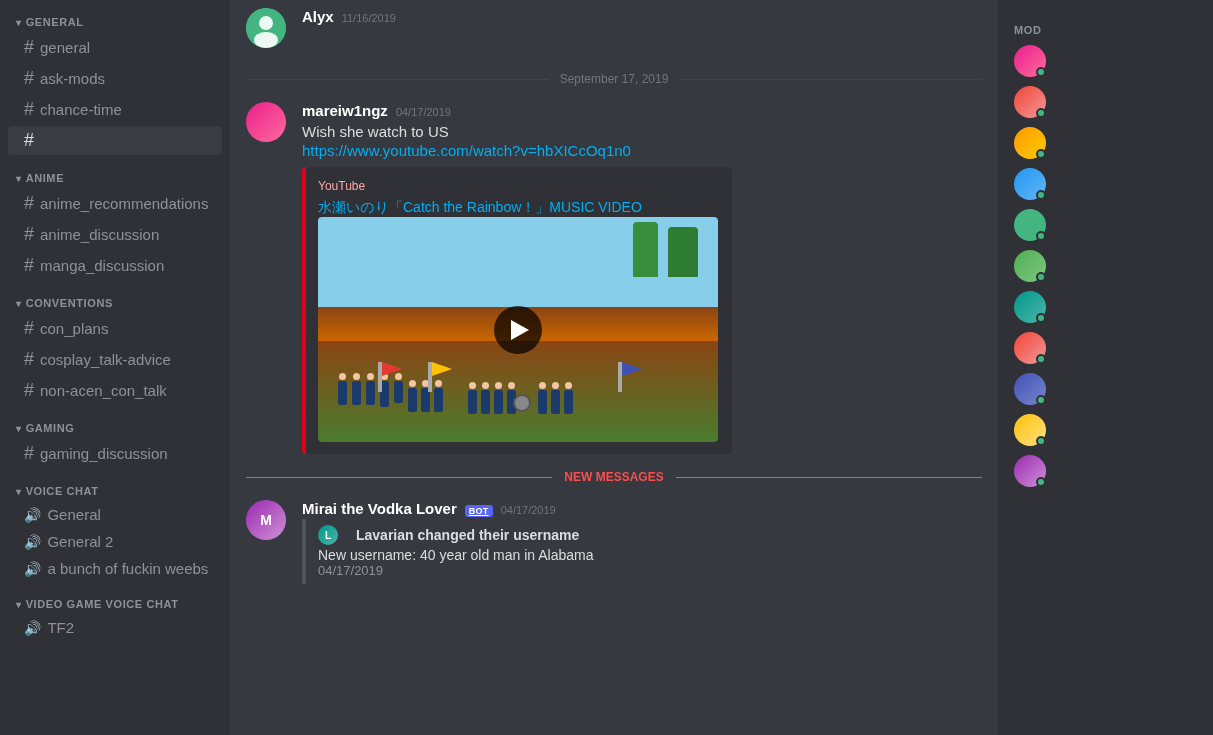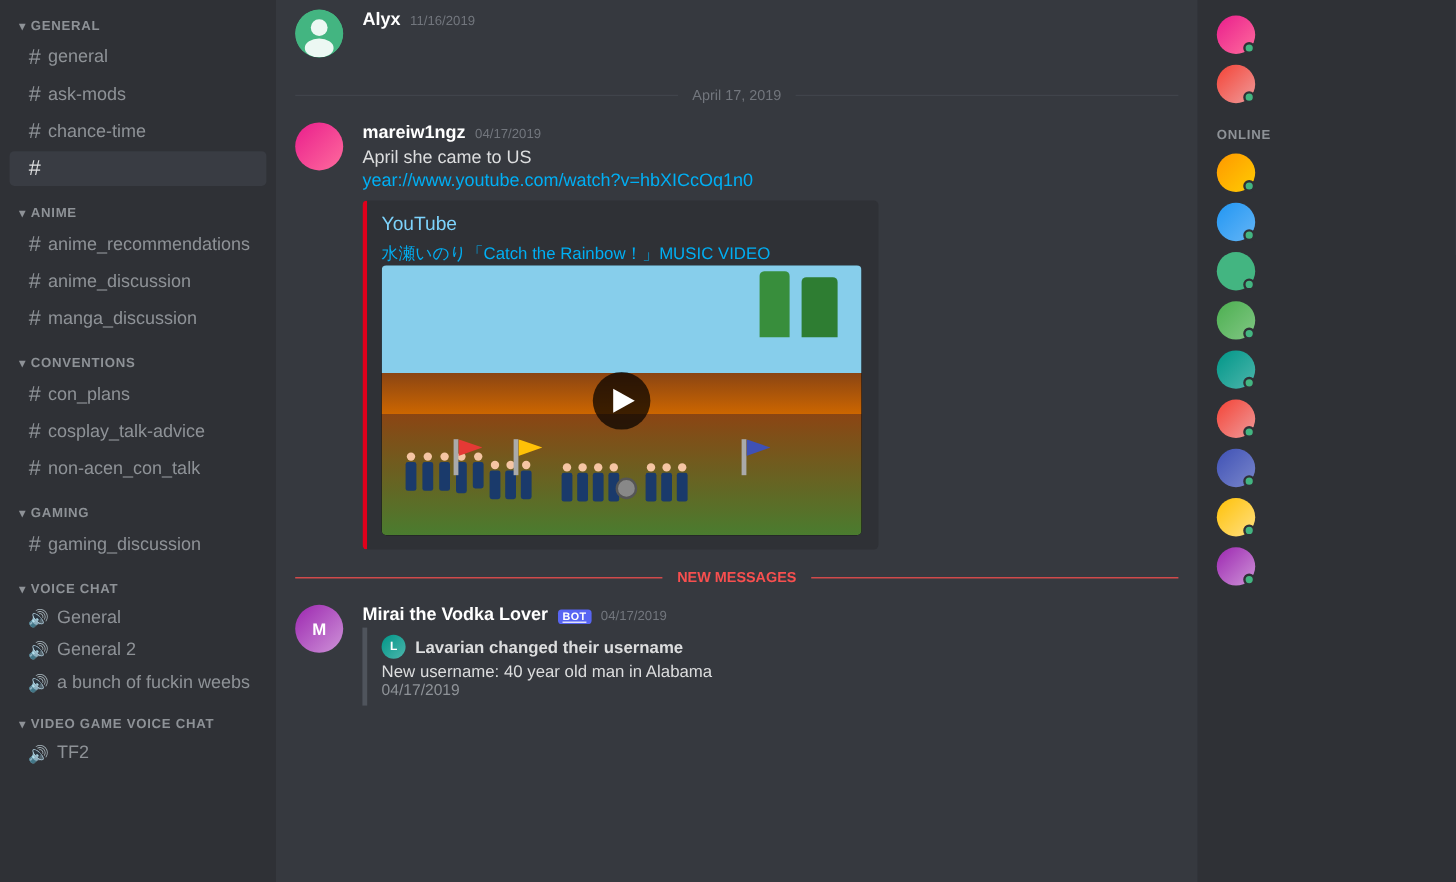--- a/index.html
+++ b/index.html
@@ -215,22 +215,22 @@
     
     .embed-container {
       margin-top: 8px;
       border-left: 4px solid #e0001b;
       background: #2f3136;
       border-radius: 4px;
       padding: 12px;
       max-width: 430px;
     }
     .embed-provider {
-      font-size: 16px;
-      color: #7dd3fc;
+      font-size: 12px;
+      color: #fca5a5;
       margin-bottom: 6px;
     }
     .embed-title {
       color: #fff;
       font-size: 15px;
       font-weight: 600;
       margin-bottom: 4px;
     }
     .embed-description {
       color: #00aff4;
@@ -296,20 +296,21 @@
       display: flex;
       align-items: center;
       justify-content: center;
       font-size: 10px;
       color: #fff;
     }
     .quote-username {
       font-weight: 700;
       font-size: 14px;
       color: #dcddde;
+      margin-left: 10px;
     }
     .quote-text {
       font-size: 14px;
       color: #dcddde;
     }
     .quote-subtext {
       font-size: 13px;
       color: #8e9297;
     }
 
@@ -480,33 +481,33 @@
       </div>
       <div class="message-content-wrap">
         <div class="message-header">
           <span class="username">Alyx</span>
           <span class="timestamp">11/16/2019</span>
         </div>
       </div>
     </div>
 
     <div class="date-divider">
-      <span>April 17, 2019</span>
+      <span>September 17, 2019</span>
     </div>
 
     <div class="message-group">
       <div class="avatar-img-placeholder av-pink" style="border-radius:50%; width:40px; height:40px; flex-shrink:0;">
       </div>
       <div class="message-content-wrap">
         <div class="message-header">
           <span class="username">mareiw1ngz</span>
           <span class="timestamp">04/17/2019</span>
         </div>
-        <div class="message-text">April she came to US</div>
-        <a class="message-link" href="#">year://www.youtube.com/watch?v=hbXICcOq1n0</a>
+        <div class="message-text">Wish she watch to US</div>
+        <a class="message-link" href="#">https://www.youtube.com/watch?v=hbXICcOq1n0</a>
 
         
         <div class="embed-container">
           <div class="embed-provider">YouTube</div>
           <a class="embed-description message-link" href="#">水瀬いのり「Catch the Rainbow！」MUSIC VIDEO</a>
           <div class="video-thumbnail">
 
             <div class="band-scene">
 
               <div style="position:absolute; bottom:35px; left:20px; display:flex; gap:5px;">
@@ -612,32 +613,32 @@
           <div class="quote-subtext">04/17/2019</div>
         </div>
       </div>
     </div>
 
 
   </div>
 </main>
 
 <aside class="right-panel">
+  <div class="panel-section-header">MOD</div>
   <div class="member-item">
     <div class="member-avatar av-pink" style="border-radius:50%;width:32px;height:32px;flex-shrink:0;position:relative;">
       <div class="status-dot online"></div>
     </div>
   </div>
   <div class="member-item">
     <div class="member-avatar av-red" style="border-radius:50%;width:32px;height:32px;flex-shrink:0;position:relative;">
       <div class="status-dot online"></div>
     </div>
   </div>
 
-  <div class="panel-section-header">ONLINE</div>
   <div class="member-item">
     <div class="member-avatar av-orange" style="border-radius:50%;width:32px;height:32px;flex-shrink:0;position:relative;">
       <div class="status-dot online"></div>
     </div>
   </div>
   <div class="member-item">
     <div class="member-avatar av-blue" style="border-radius:50%;width:32px;height:32px;flex-shrink:0;position:relative;">
       <div class="status-dot online"></div>
     </div>
   </div>

